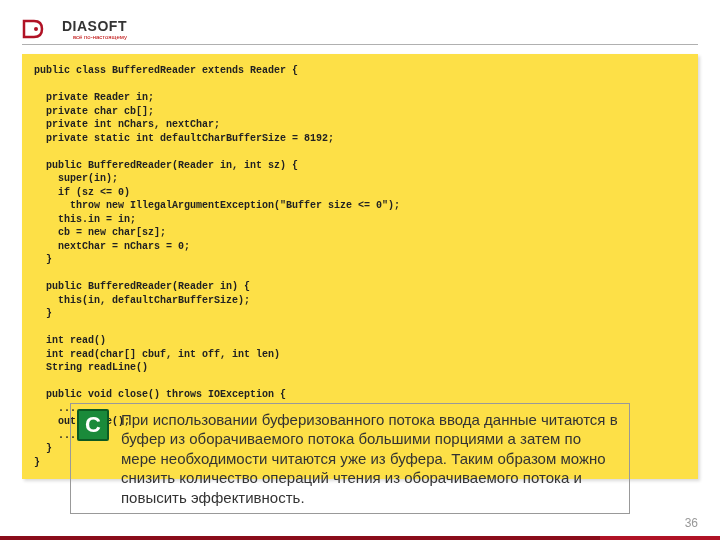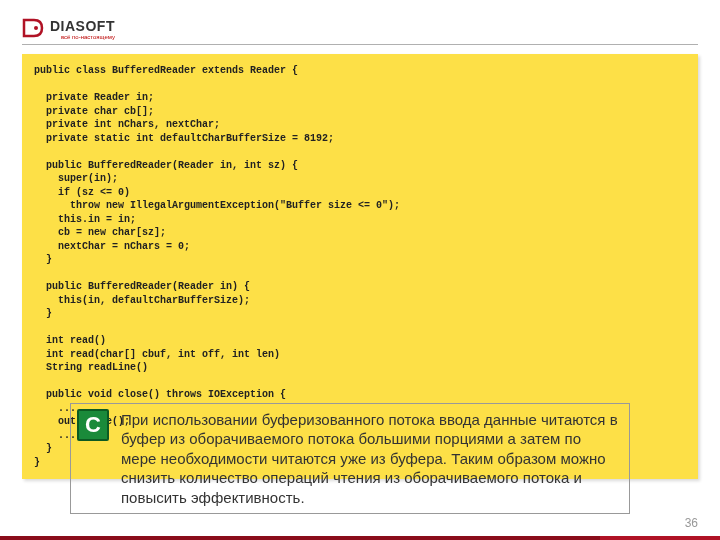--- a/index.html
+++ b/index.html
@@ -20,21 +20,22 @@
     justify-content: space-between;
     align-items: flex-start;
   }
   .title {
     font-size: 18px;
     color: #888;
     font-weight: 400;
   }
   .logo {
     display: flex;
-    gap: 4px;
+    align-items: center;
+    gap: 16px;
   }
   .logo-mark {
     width: 24px;
     height: 20px;
   }
   .logo-text {
     font-size: 14px;
     font-weight: 700;
     color: #333;
     letter-spacing: 0.5px;

